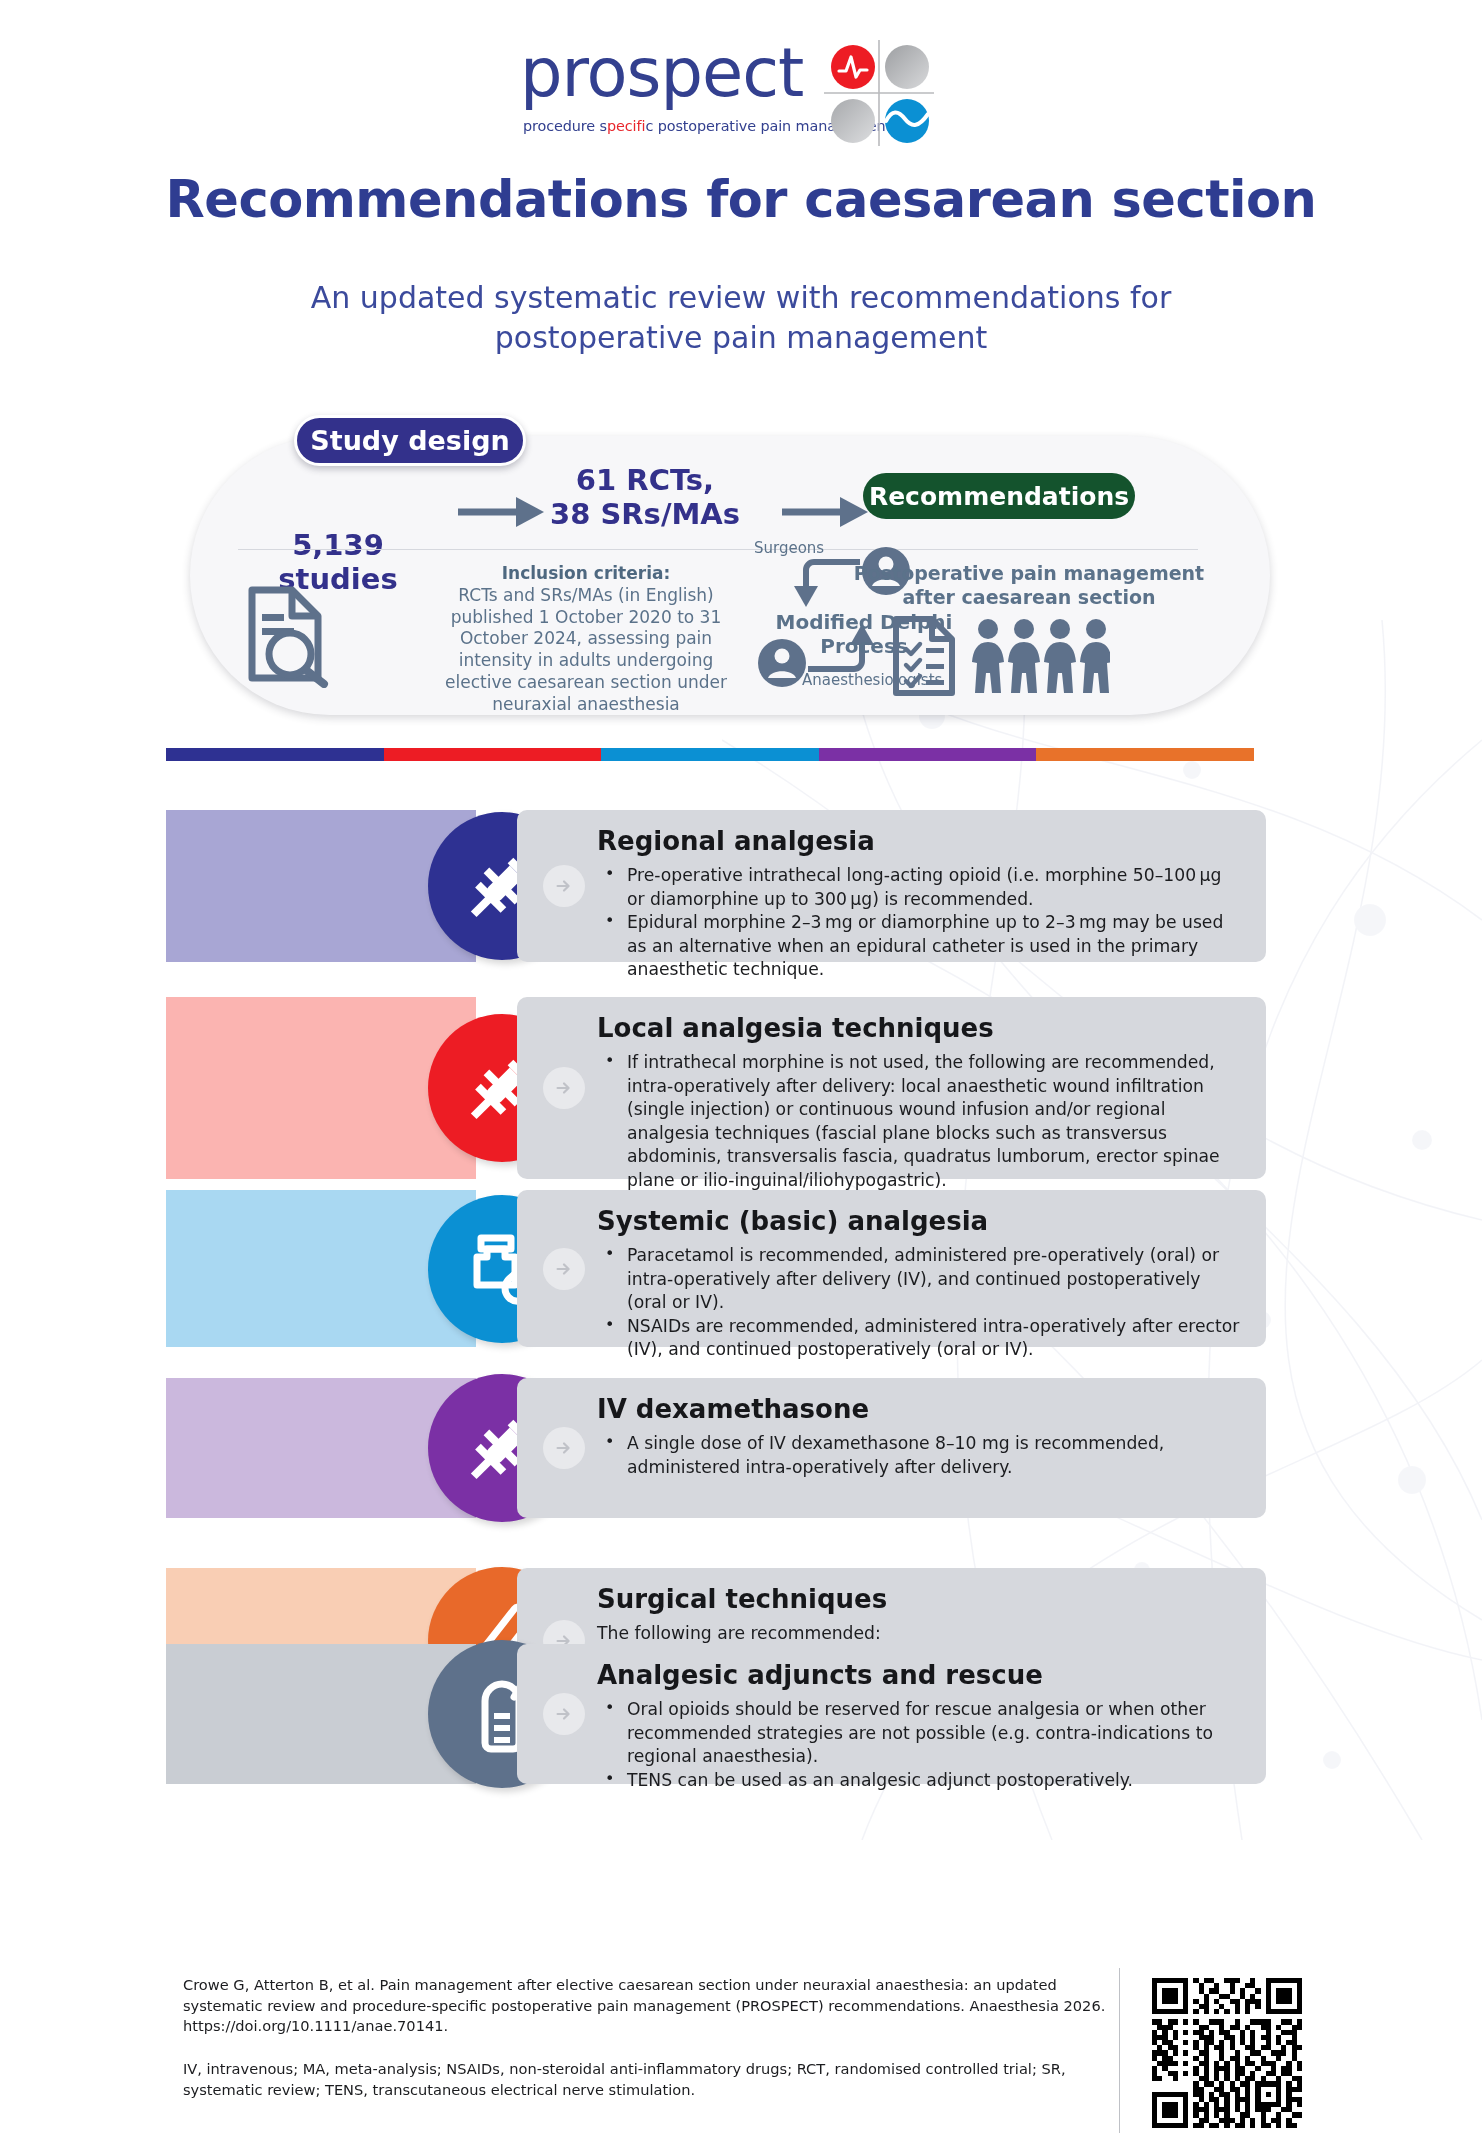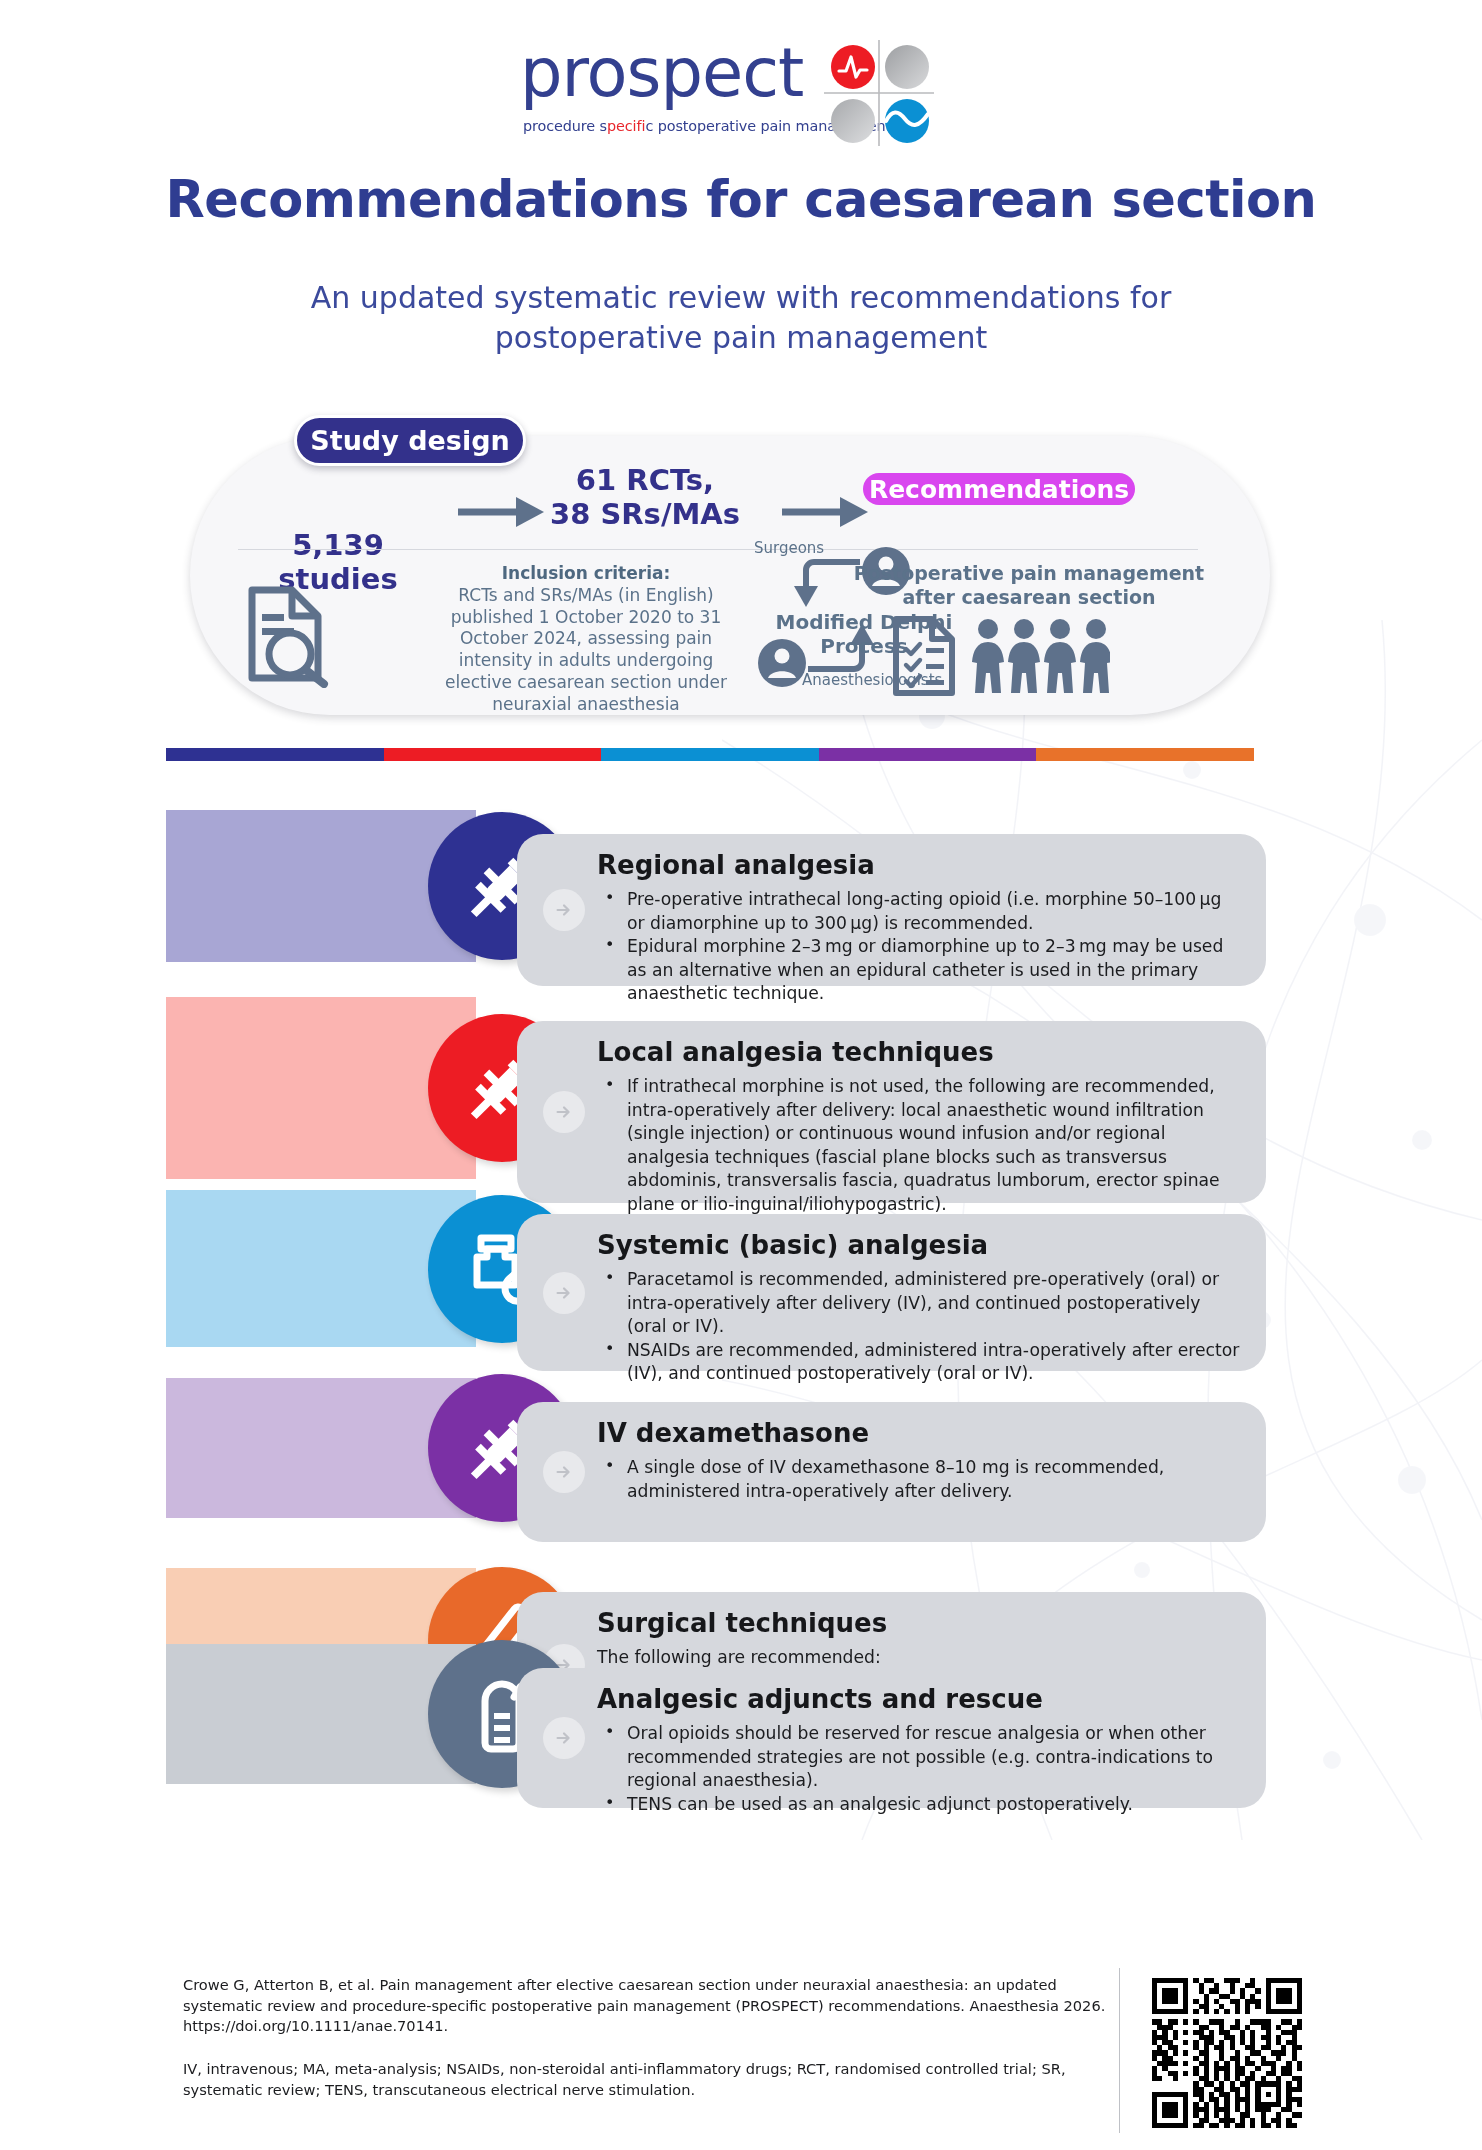--- a/index.html
+++ b/index.html
@@ -50,22 +50,22 @@
     box-shadow:0 3px 9px rgba(40,40,60,.19);
   }
   .sd-badge{
     position:absolute;left:104px;top:0px;width:232px;height:51px;
     background:#33318b;border-radius:26px;border:3px solid #ffffff;
     box-shadow:0 3px 7px rgba(40,40,60,.28);
     color:#fff;font-family:"DejaVu Sans",sans-serif;font-size:27px;font-weight:bold;
     display:flex;align-items:center;justify-content:center;box-sizing:border-box;
   }
   .sd-rec-badge{
-    position:absolute;left:673px;top:58px;width:272px;height:32px;
-    background:#d946ef;border-radius:23px;
+    position:absolute;left:673px;top:58px;width:272px;height:46px;
+    background:#14532d;border-radius:23px;
     color:#fff;font-family:"DejaVu Sans",sans-serif;font-size:25px;font-weight:bold;
     display:flex;align-items:center;justify-content:center;
   }
   .sd-studies{
     position:absolute;left:38px;top:65px;width:220px;text-align:center;
     font-family:"DejaVu Sans",sans-serif;font-size:29px;font-weight:bold;color:#33318b;margin-top:48px;
   }
   .sd-rcts{
     position:absolute;left:330px;top:48px;width:250px;text-align:center;
     font-family:"DejaVu Sans",sans-serif;font-size:29px;font-weight:bold;color:#33318b;
@@ -111,21 +111,21 @@
     display:flex;align-items:center;justify-content:center;
   }
   .circ{
     width:148px;height:148px;border-radius:50%;
     display:flex;align-items:center;justify-content:center;
     box-shadow:3px 4px 7px rgba(0,0,0,.16);
     position:absolute;left:0;top:50%;transform:translateY(-50%);
   }
   .card-body{
     position:absolute;left:351px;top:0;width:749px;height:100%;
-    background:#d6d8dd;border-radius:26px;box-sizing:border-box;margin-top:24px;
+    background:#d6d8dd;border-radius:10px;box-sizing:border-box;
   }
   .card-arrow{
     position:absolute;left:26px;top:50%;transform:translateY(-50%);
     width:42px;height:42px;border-radius:50%;background:#e8e9ec;
     display:flex;align-items:center;justify-content:center;
   }
   .card-title{
     position:absolute;left:80px;top:16px;
     font-family:"DejaVu Sans",sans-serif;font-size:26px;font-weight:bold;color:#16171a;
   }

